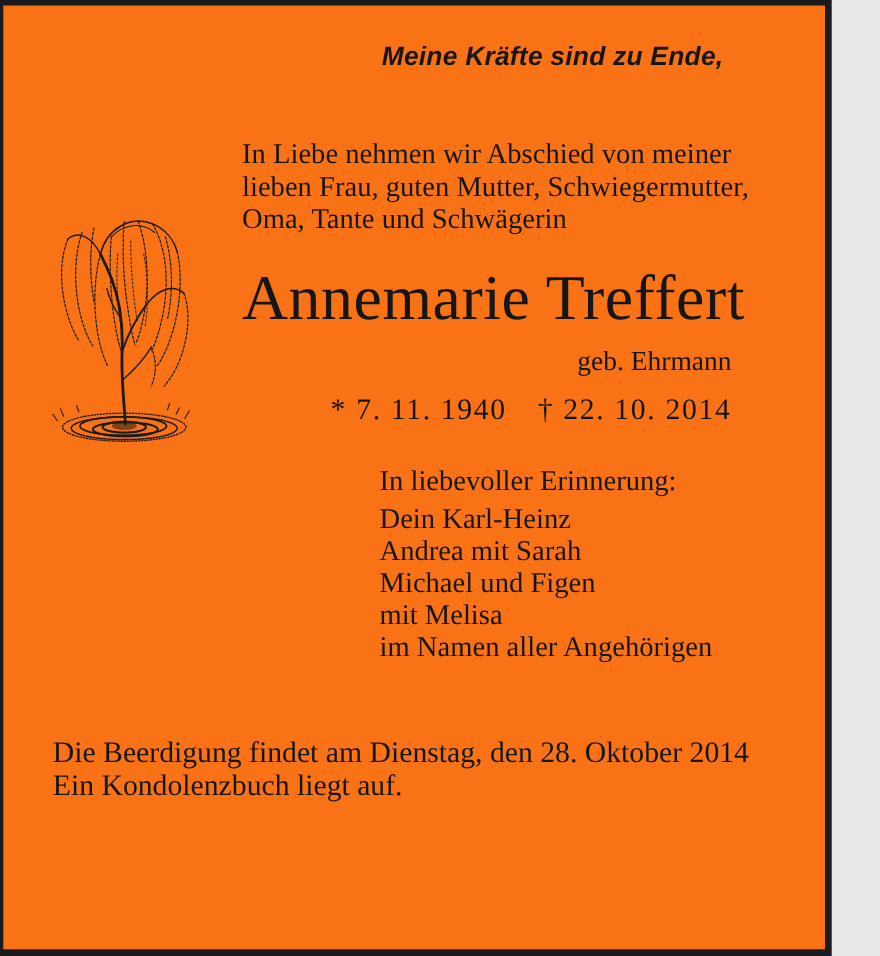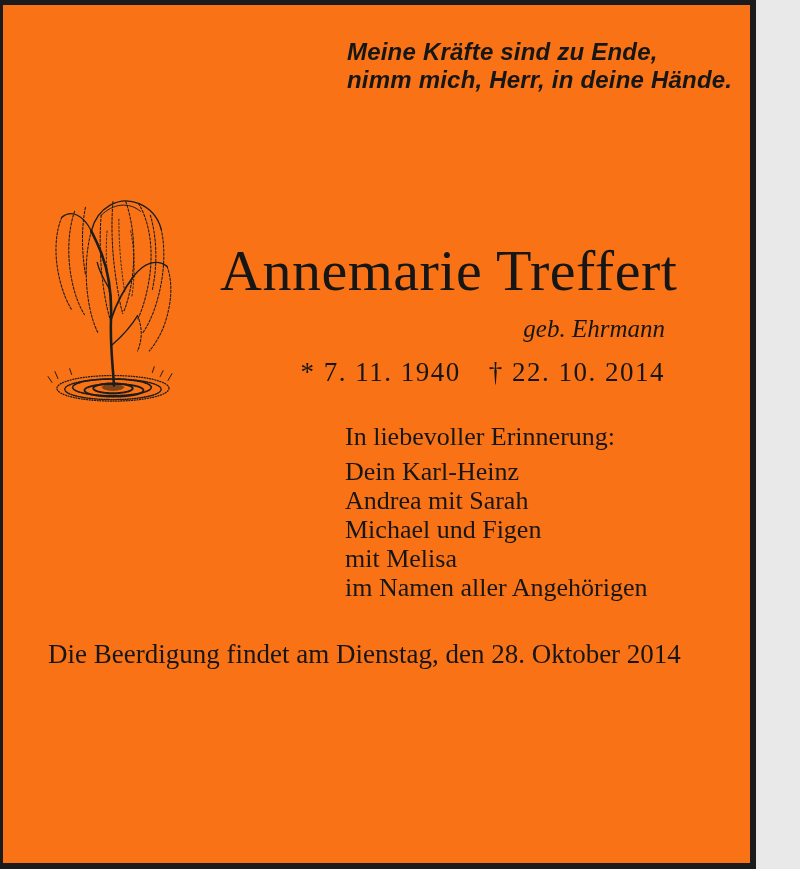--- a/index.html
+++ b/index.html
@@ -32,58 +32,57 @@
     left:217px;width:445px;
     text-align:right;
   }
   .deceased-name{
     top:237px;
     font-size:58px;line-height:58px;
     letter-spacing:.5px;
   }
   .maiden{
     top:310px;
-    font-size:25px;line-height:27px;font-style:italic;
+    font-size:25px;line-height:27px;
   }
   .dates{
     top:352px;
     font-size:27px;line-height:30px;
     letter-spacing:1.5px;
   }
   .dates .gap{display:inline-block;width:28px;}
   .remembrance{
     left:342px;top:417px;
     font-size:26px;line-height:29px;
   }
   .mourners{
     left:342px;top:452px;
     font-size:26px;line-height:29px;
   }
   .funeral{
-    left:45px;top:634px;
+    left:45px;top:664px;
     font-size:27px;line-height:30px;
   }
   .dateline{
     left:45px;top:784px;
     font-size:27px;line-height:30px;
   }
   .tree{
     position:absolute;left:39px;top:167px;
     width:138px;height:236px;
   }
   .tree svg{width:100%;height:100%;}
 </style>
 </head>
 <body>
 
 <div class="sheet">
 
   <div class="abs epigraph">
     <div>Meine Kräfte sind zu Ende,</div>
-    <div>nimm mich, Herr, in deine Hände.</div>
   </div>
 
   <div class="tree">
     <svg viewBox="0 0 140 240" fill="none" stroke="#1c1c1c" stroke-linecap="round">
 
       <g>
         <ellipse cx="72" cy="220" rx="57" ry="13" stroke-width="1.3" stroke-dasharray="1 1.7"></ellipse>
         <ellipse cx="72" cy="221" rx="49" ry="10.5" stroke-width="1.5" stroke-dasharray="1 1.4"></ellipse>
         <ellipse cx="71" cy="219" rx="40" ry="8.5" stroke-width="1.7" stroke-dasharray="1 1.2"></ellipse>
         <ellipse cx="73" cy="222" rx="30" ry="6.5" stroke-width="1.9" stroke-dasharray="1 1"></ellipse>
@@ -118,20 +117,25 @@
         <path d="M110,44 C116,64 118,92 112,120"></path>
       </g>
       <g stroke-width=".9" stroke-dasharray="1.8 2">
         <path d="M66,60 C64,84 66,110 70,134"></path>
         <path d="M90,60 C94,80 95,104 91,128"></path>
         <path d="M78,48 C78,72 80,98 84,122"></path>
       </g>
     </svg>
   </div>
 
+  <div class="abs intro">
+    <div>In Liebe nehmen wir Abschied von meiner</div>
+    <div>lieben Frau, guten Mutter, Schwiegermutter,</div>
+    <div>Oma, Tante und Schwägerin</div>
+  </div>
 
   <div class="abs headline-col deceased-name">Annemarie Treffert</div>
 
   <div class="abs headline-col maiden">geb. Ehrmann</div>
 
   <div class="abs headline-col dates">
     <span>* 7. 11. 1940</span><span class="gap"></span><span>† 22. 10. 2014</span>
   </div>
 
   <div class="abs mourners">
@@ -139,16 +143,17 @@
     <div>Andrea mit Sarah</div>
     <div>Michael und Figen</div>
     <div>mit Melisa</div>
     <div>im Namen aller Angehörigen</div>
   </div>
 
   <div class="abs remembrance">In liebevoller Erinnerung:</div>
 
   <div class="abs funeral">
     <div>Die Beerdigung findet am Dienstag, den 28. Oktober 2014</div>
+    <div>Ein Kondolenzbuch liegt auf.</div>
   </div>
 
 
 </div>
 
 </body></html>

